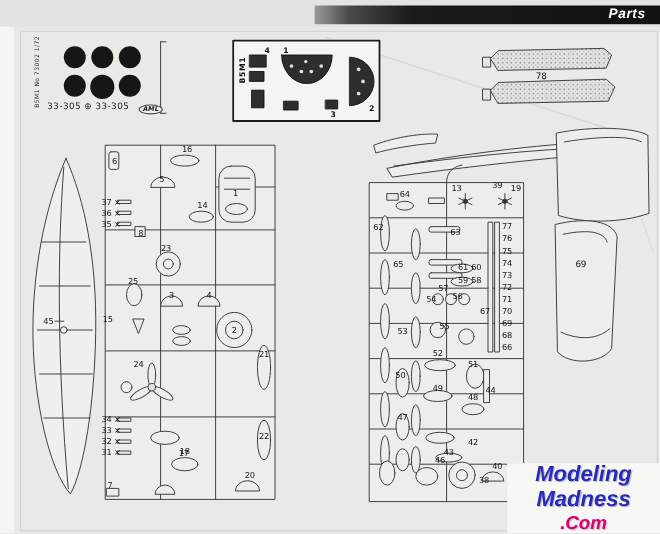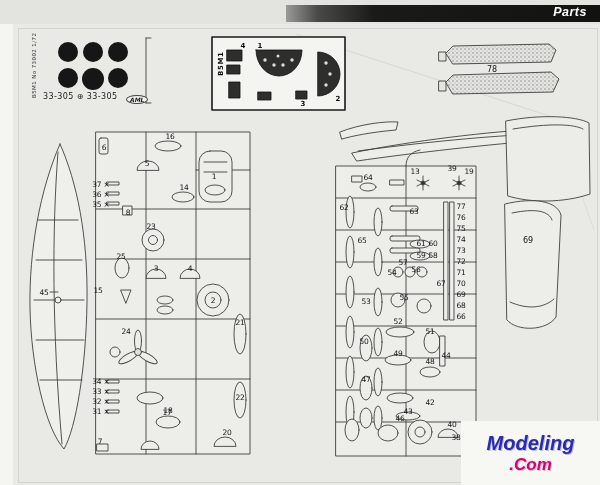--- a/index.html
+++ b/index.html
@@ -308,23 +308,24 @@
       <span class="part-label" style="left: 430px; top: 331px;">51</span>
       <span class="part-label" style="left: 364px; top: 341px;">50</span>
       <span class="part-label" style="left: 398px; top: 353px;">49</span>
       <span class="part-label" style="left: 430px; top: 361px;">48</span>
       <span class="part-label" style="left: 366px; top: 379px;">47</span>
       <span class="part-label" style="left: 400px; top: 391px; margin-top: 27px;">46</span>
       <span class="part-label" style="left: 446px; top: 355px;">44</span>
       <span class="part-label" style="left: 408px; top: 411px;">43</span>
       <span class="part-label" style="left: 430px; top: 402px;">42</span>
       <span class="part-label" style="left: 452px; top: 424px;">40</span>
-      <span class="part-label" style="left: 440px; top: 437px; margin-left: 16px;">38</span>
+      <span class="part-label" style="left: 440px; top: 437px;">38</span>
     </div>
 
   <span class="lbl part-label strip-label">78</span>
   <span class="lbl part-label wing-label">69</span>
 
   <div class="wm">
     <span class="l1">Modeling</span>
+    <span class="l2">Madness</span>
     <span class="l3">.Com</span>
   </div>
 </div>
 
 </body></html>

